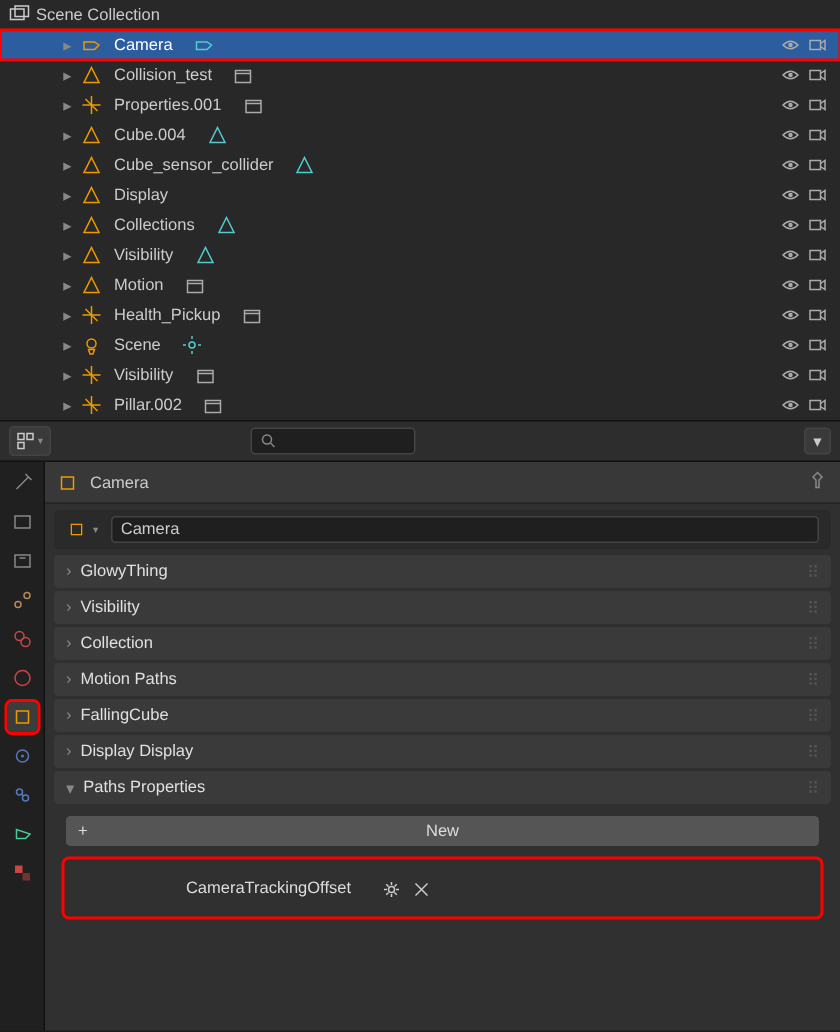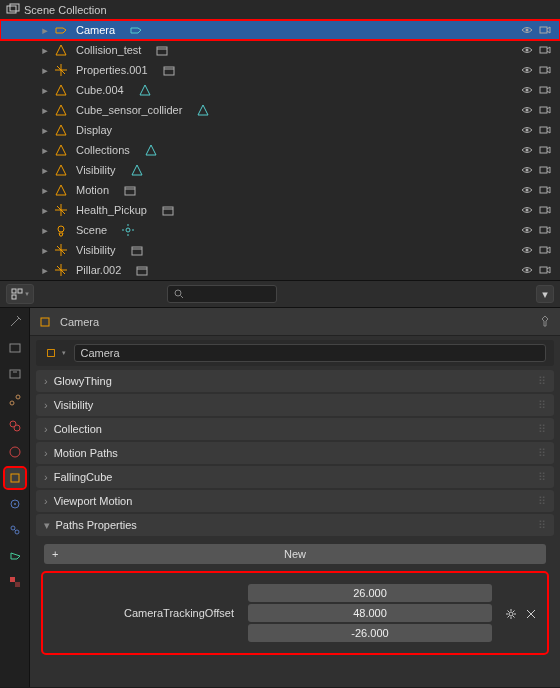--- a/index.html
+++ b/index.html
@@ -585,43 +585,38 @@
         <div class="panel-section">
     <div class="section-header">
       <span class="chev">›</span>
       <span class="section-title">FallingCube</span>
       <span class="section-grip">⠿</span>
     </div>
         </div>
         <div class="panel-section">
     <div class="section-header">
       <span class="chev">›</span>
-      <span class="section-title">Viewport Motion</span>
+      <span class="section-title">Display Display</span>
       <span class="section-grip">⠿</span>
     </div>
         </div>
         <div class="panel-section">
     <div class="section-header">
       <span class="chev">▾</span>
       <span class="section-title">Paths Properties</span>
       <span class="section-grip">⠿</span>
     </div>
           <div class="custom-props-body">
       <div class="new-btn">
         <span class="plus">+</span>
         <span>New</span>
       </div>
       <div class="tracking-box">
         <div class="prop-row">
           <div class="prop-label">CameraTrackingOffset</div>
-          <div class="value-col">
-            <div class="value-field">26.000</div>
-            <div class="value-field">48.000</div>
-            <div class="value-field">-26.000</div>
-          </div>
           <div class="prop-ctrls">
             <span class="icon-small">
                     <svg width="12" height="12" viewBox="0 0 12 12">
                       <circle cx="6" cy="6" r="2" stroke="#ccc" fill="none"></circle>
                       <path d="M6 1 L6 3 M6 9 L6 11 M1 6 L3 6 M9 6 L11 6 M2.5 2.5 L4 4 M8 8 L9.5 9.5 M9.5 2.5 L8 4 M4 8 L2.5 9.5" stroke="#ccc"></path>
                     </svg>
                   </span>
             <span class="icon-small">
                     <svg width="10" height="10" viewBox="0 0 10 10">
                       <line x1="1" y1="1" x2="9" y2="9" stroke="#ccc"></line>

